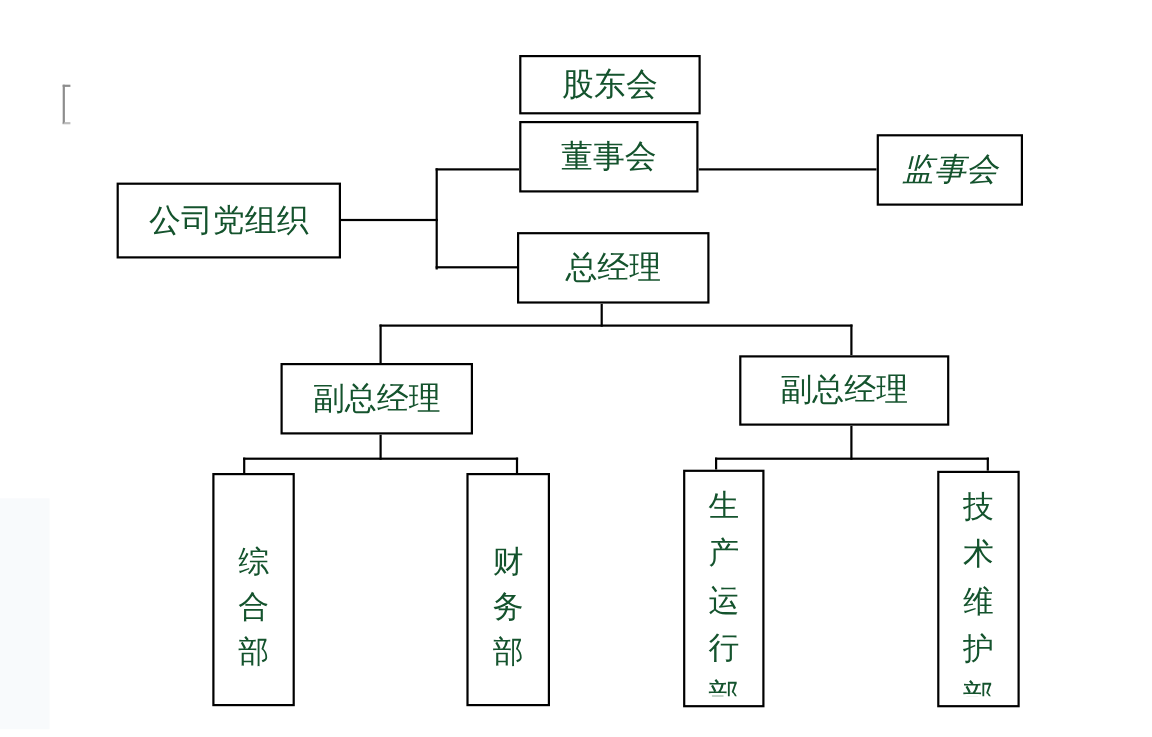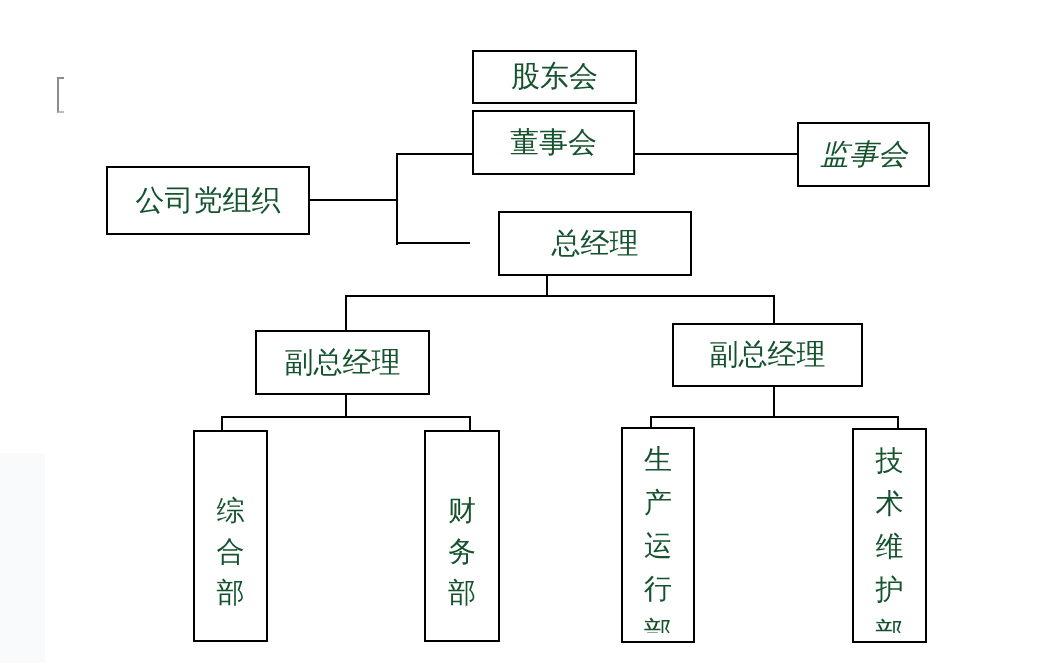--- a/index.html
+++ b/index.html
@@ -108,21 +108,21 @@
   </div>
 
   <div class="node node-h" style="left:797px; top:122px; width:133px; height:65px;font-style:italic;">
     <span>监事会</span>
   </div>
 
   <div class="node node-h" style="left:94px;  top:166px; width:204px; height:69px;margin-left:12px;">
     <span>公司党组织</span>
   </div>
 
-  <div class="node node-h" style="left:470px; top:211px; width:194px; height:65px;margin-left:28px;">
+  <div class="node node-h" style="left:470px; top:211px; width:175px; height:65px;">
     <span>总经理</span>
   </div>
 
   <div class="node node-h" style="left:255px; top:330px; width:175px; height:65px;">
     <span>副总经理</span>
   </div>
 
   <div class="node node-h" style="left:672px; top:323px; width:191px; height:64px;">
     <span>副总经理</span>
   </div>

